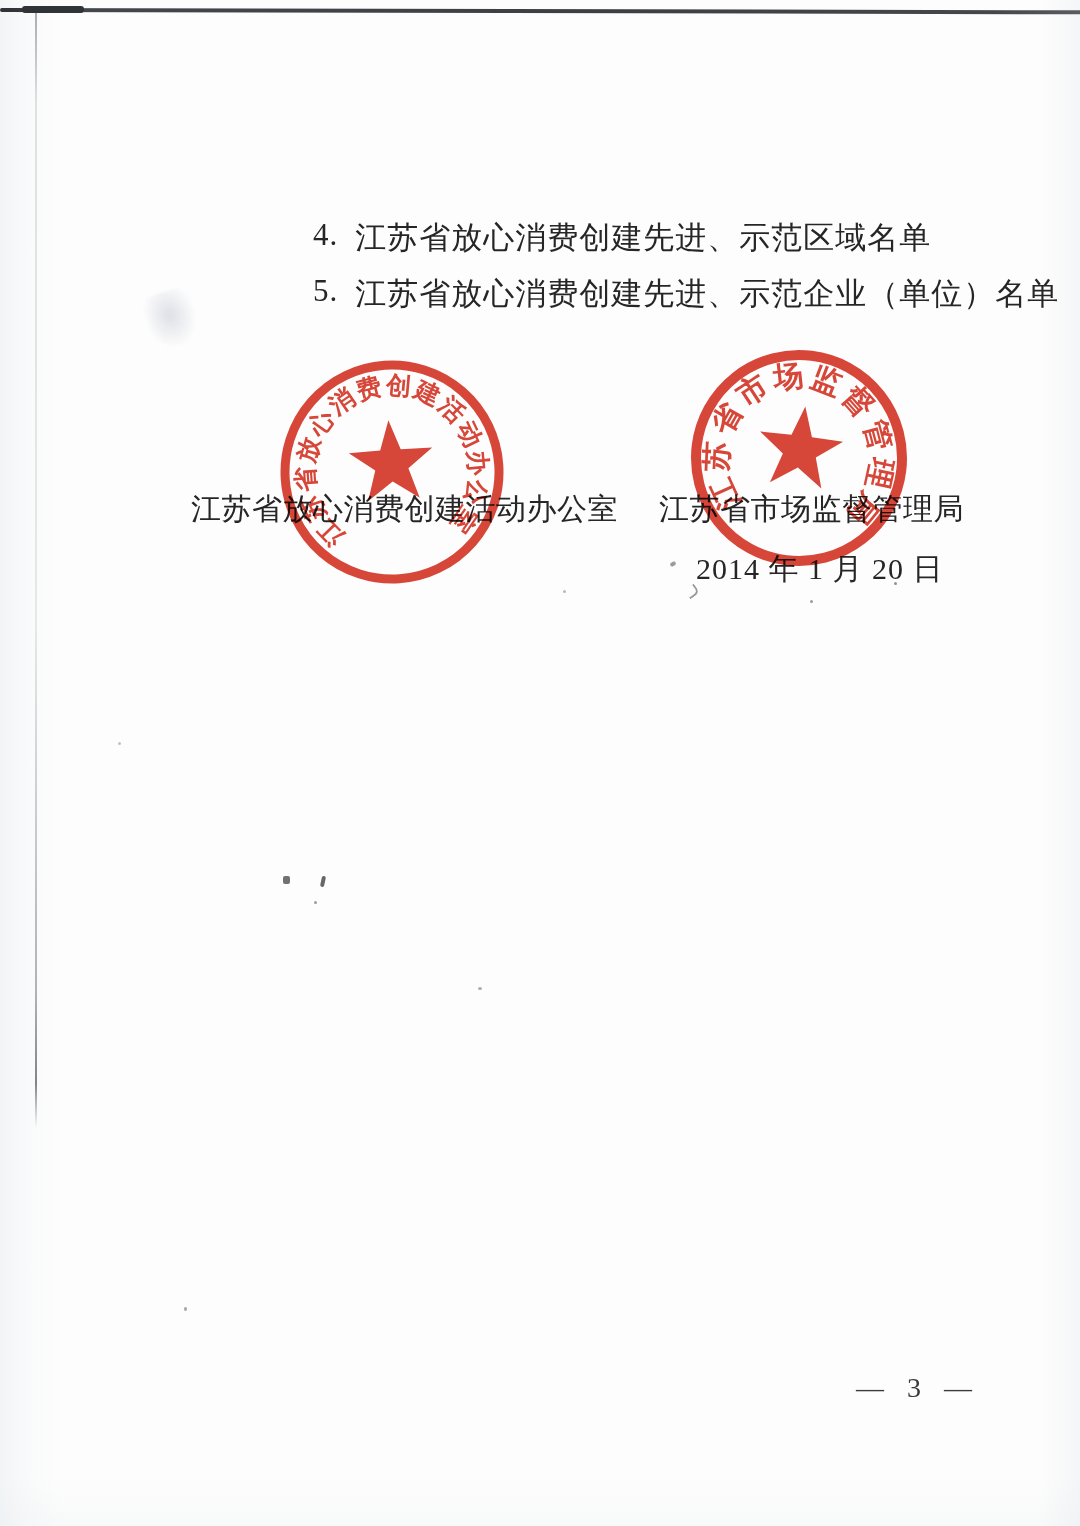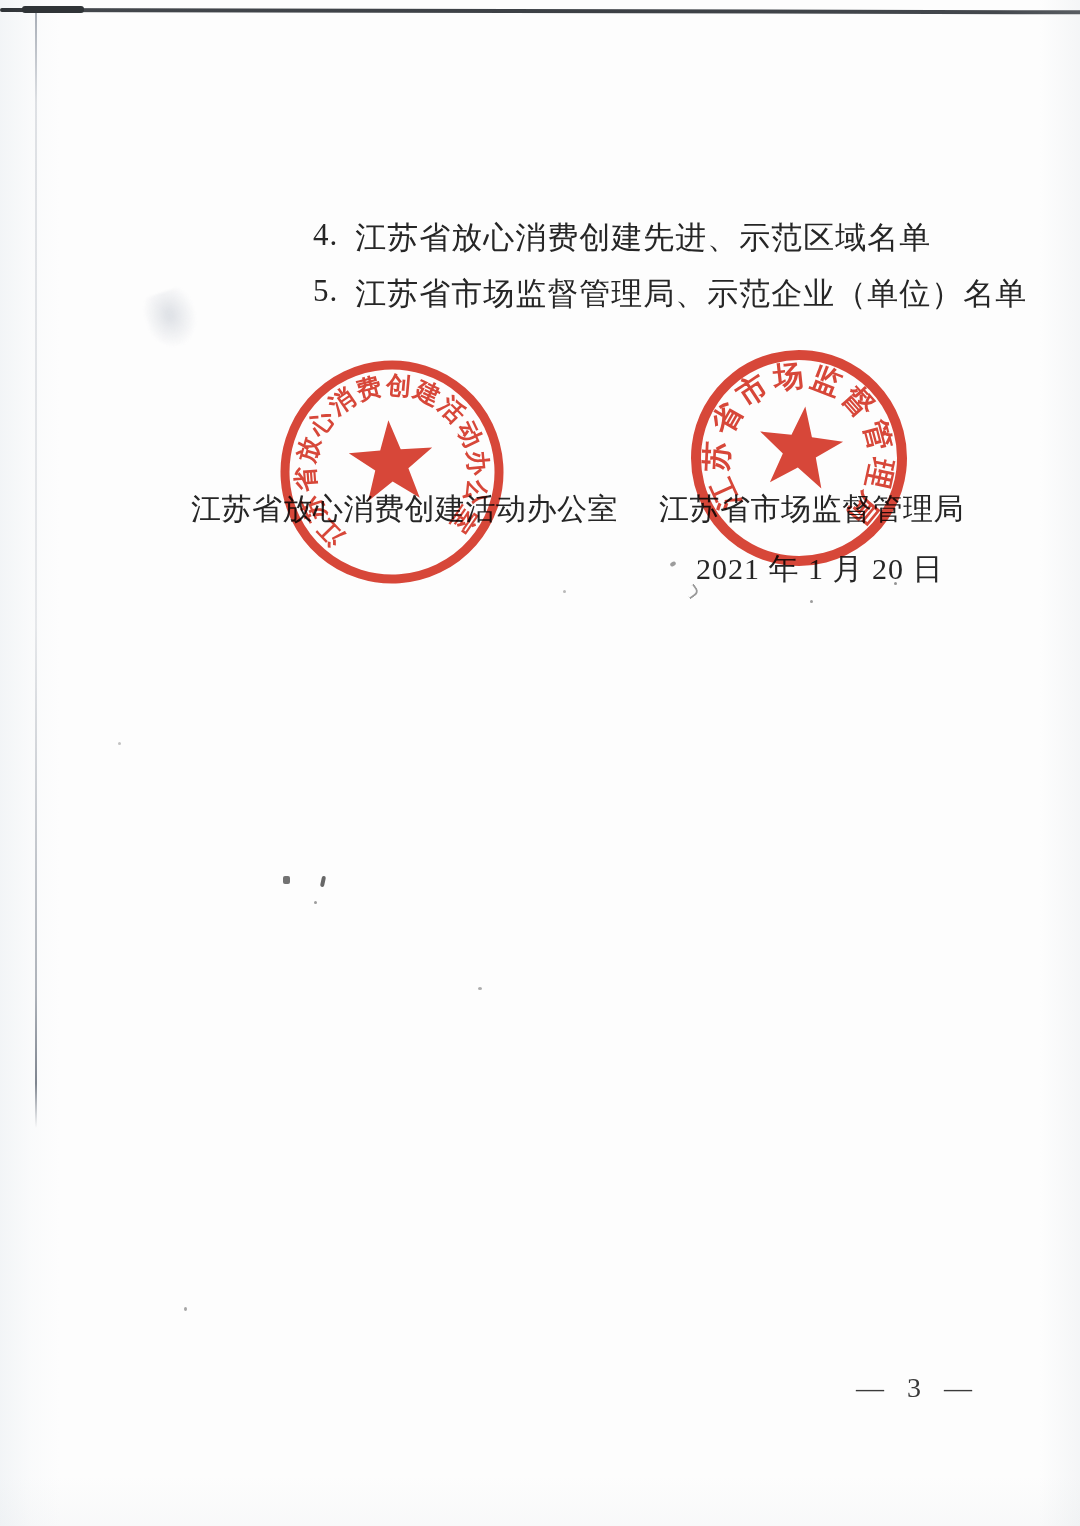--- a/index.html
+++ b/index.html
@@ -106,26 +106,26 @@
   <div class="abs scan-top-blob"></div>
   <div class="abs scan-left-line"></div>
   <div class="abs scan-smudge"></div>
 
   <div class="abs list-line line-4">
     <span class="num">4.</span>
     <span class="txt">江苏省放心消费创建先进、示范区域名单</span>
   </div>
   <div class="abs list-line line-5">
     <span class="num">5.</span>
-    <span class="txt">江苏省市场监督管理局、示范企业（单位）名单</span>
+    <span class="txt">江苏省放心消费创建先进、示范企业（单位）名单</span>
   </div>
 
   <div class="abs sig sig-left">江苏省放心消费创建活动办公室</div>
   <div class="abs sig sig-right">江苏省市场监督管理局</div>
-  <div class="abs sig sig-date">2021 年 1 月 20 日</div>
+  <div class="abs sig sig-date">2014 年 1 月 20 日</div>
 
   <svg class="abs seal seal-left" width="240" height="240" viewBox="0 0 240 240" xmlns="http://www.w3.org/2000/svg">
     <defs>
       <path id="sealArcL" d="M 69.8 179.7 A 78 78 0 1 1 170.2 179.7" fill="none"></path>
     </defs>
     <g transform="rotate(-4 120 120)">
       <circle class="seal-ring" cx="120" cy="120" r="107" stroke-width="9"></circle>
       <polygon class="seal-star" points="120,68 130.3,97.8 161.8,98.4 136.6,117.4 145.9,147.6 120,129.5 94.1,147.6 103.4,117.4 78.2,98.4 109.7,97.8"></polygon>
       <text class="seal-arc-text seal-arc-text-l">
         <textPath href="#sealArcL">江苏省放心消费创建活动办公室</textPath>

